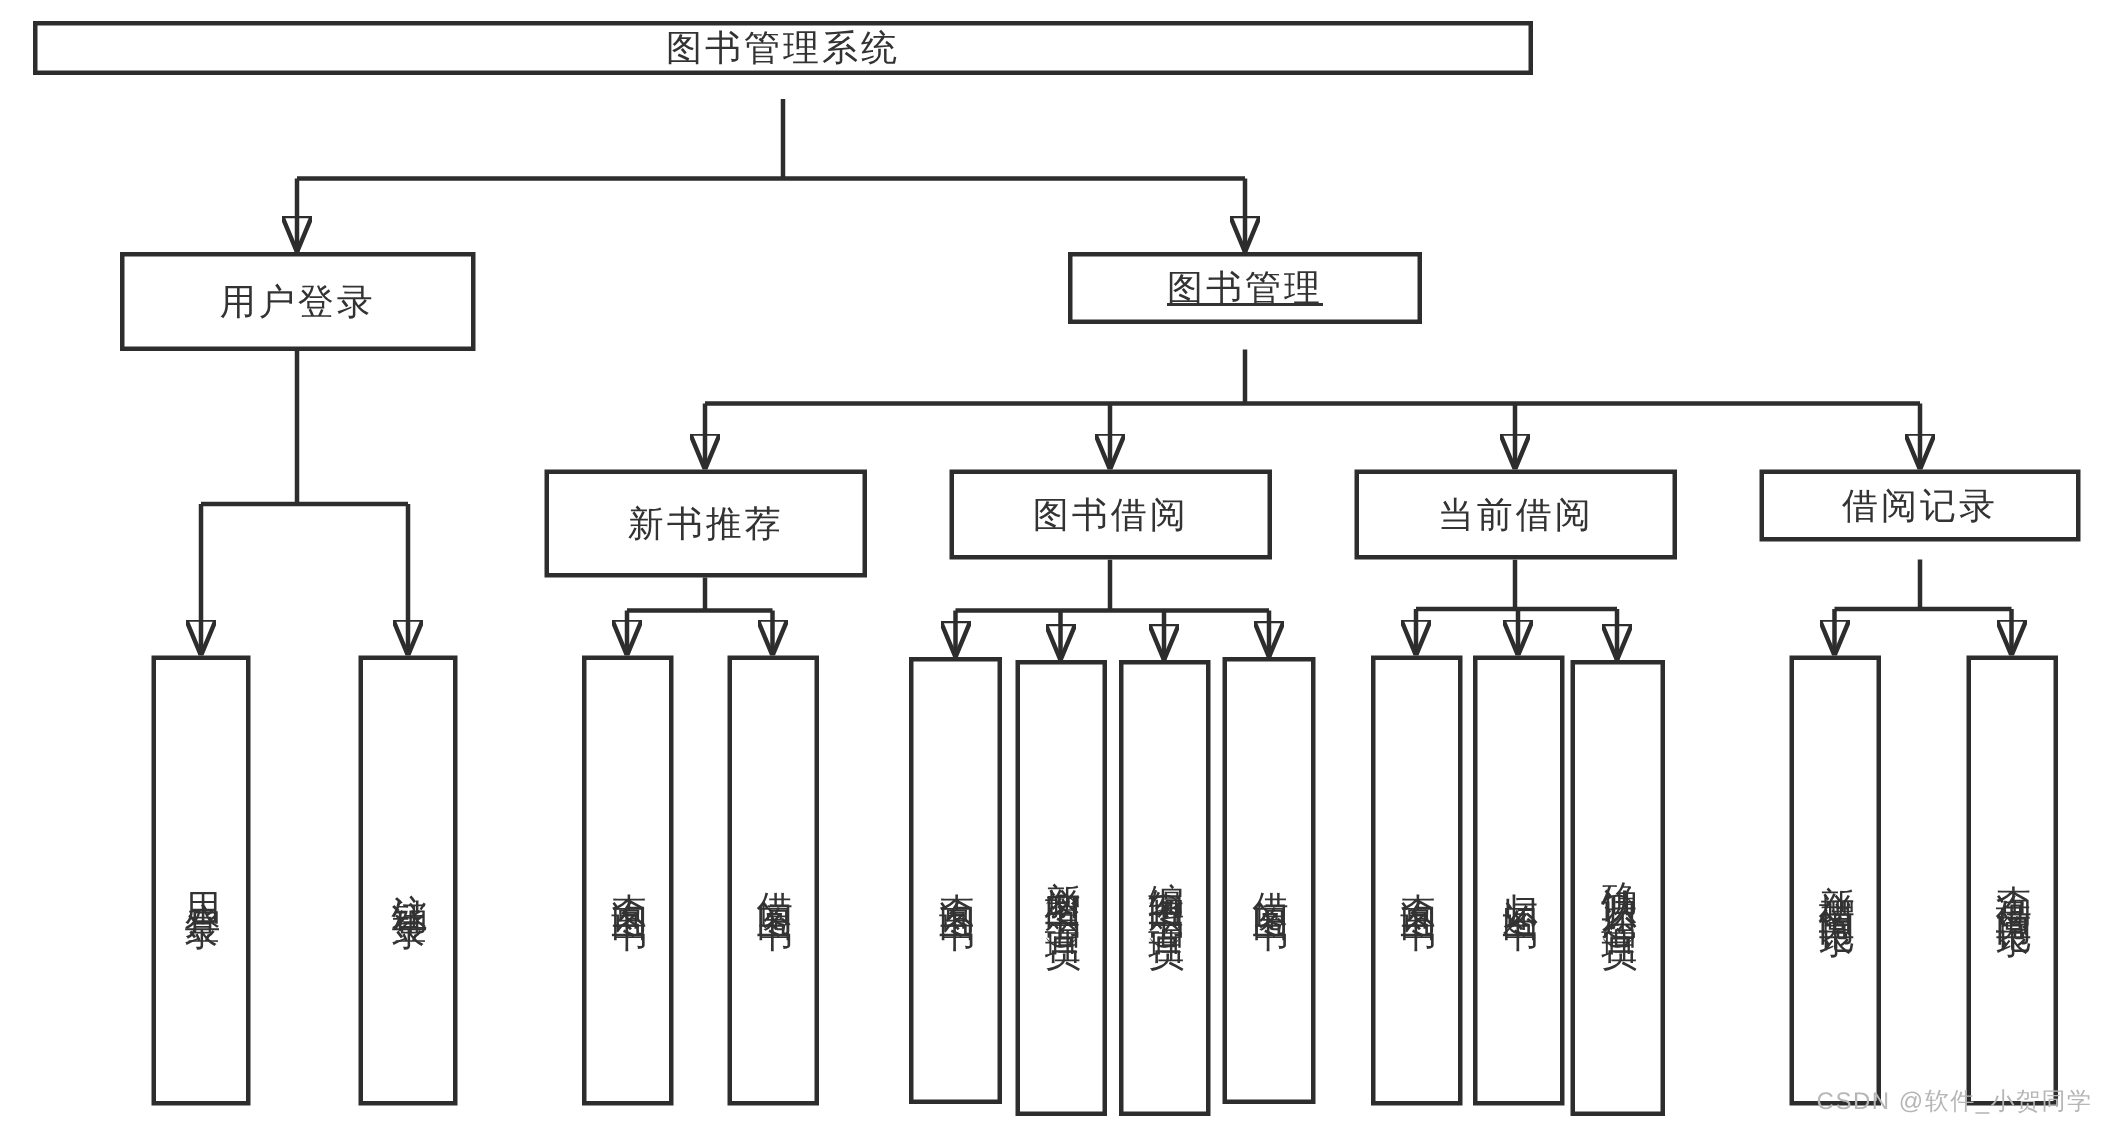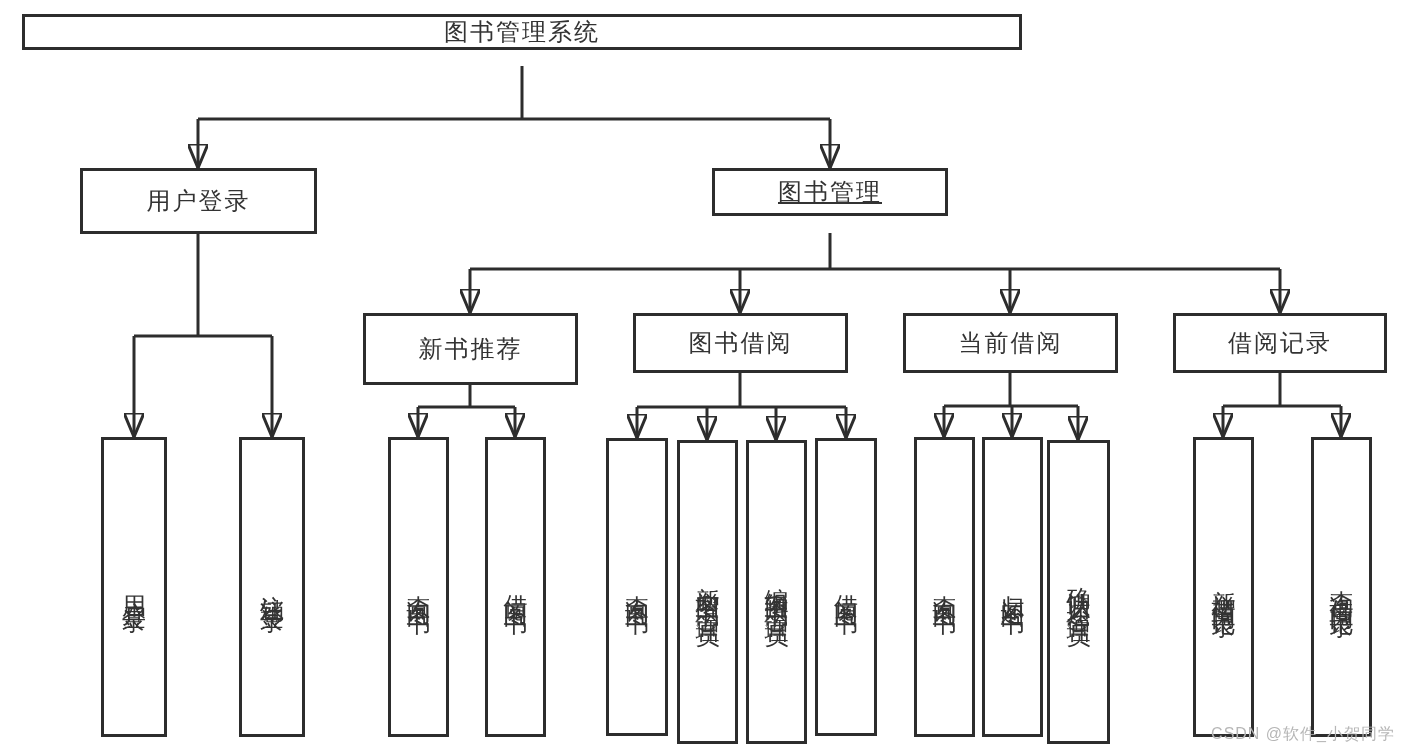--- a/index.html
+++ b/index.html
@@ -94,21 +94,21 @@
   </svg>
 
   <div class="node" style="left:22px;top:14px;width:1000px;height:36px;">图书管理系统</div>
 
   <div class="node" style="left:80px;top:168px;width:237px;height:66px;">用户登录</div>
   <div class="node" style="left:712px;top:168px;width:236px;height:48px;text-decoration:underline;">图书管理</div>
 
   <div class="node" style="left:363px;top:313px;width:215px;height:72px;">新书推荐</div>
   <div class="node" style="left:633px;top:313px;width:215px;height:60px;">图书借阅</div>
   <div class="node" style="left:903px;top:313px;width:215px;height:60px;">当前借阅</div>
-  <div class="node" style="left:1173px;top:313px;width:214px;height:60px;">借阅记录</div>
+  <div class="node" style="left:1173px;top:313px;width:214px;height:48px;">借阅记录</div>
 
   <div class="leaf" style="left:101px;top:437px;width:66px;height:300px;">用户登录</div>
   <div class="leaf" style="left:239px;top:437px;width:66px;height:300px;">注销登录</div>
 
   <div class="leaf" style="left:388px;top:437px;width:61px;height:300px;">查询图书</div>
   <div class="leaf" style="left:485px;top:437px;width:61px;height:300px;">借阅图书</div>
 
   <div class="leaf" style="left:606px;top:438px;width:62px;height:298px;">查询图书</div>
   <div class="leaf" style="left:677px;top:440px;width:61px;height:304px;">新增图书（管理员）</div>
   <div class="leaf" style="left:746px;top:440px;width:61px;height:304px;">编辑图书（管理员）</div>

